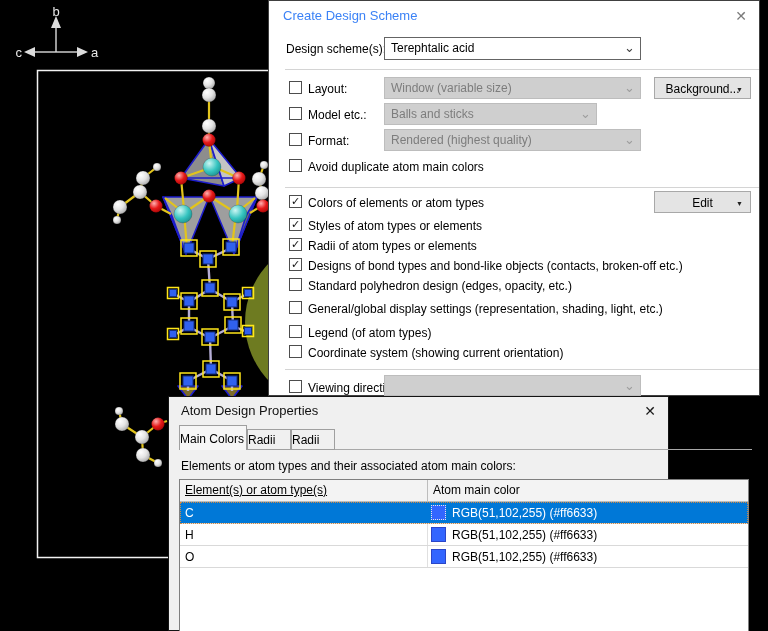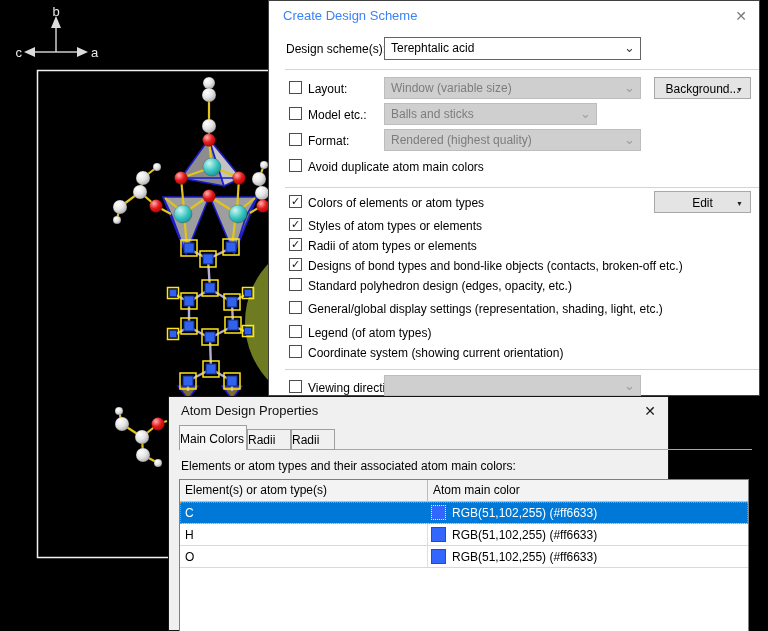--- a/index.html
+++ b/index.html
@@ -45,21 +45,21 @@
        background:#f0f0f0;}
   .tab.active{left:10px;top:28px;width:68px;height:25px;background:#f6f6f6;
               border-bottom:none;padding-top:6px;z-index:2;}
   .tab.t2{left:78px;top:32px;width:44px;height:21px;padding-top:3px;}
   .tab.t3{left:122px;top:32px;width:44px;height:21px;padding-top:3px;}
 
   .tbl{position:absolute;left:10px;top:82px;width:570px;height:153px;background:#fff;
        border:1px solid #7f7f7f;box-sizing:border-box;}
   .thead{height:21px;background:#f3f3f3;border-bottom:1px solid #bdbdbd;display:flex;
          font-size:12px;}
-  .th1{width:248px;border-right:1px solid #bdbdbd;padding:3px 0 0 5px;box-sizing:border-box;}
+  .th1{width:248px;border-right:1px solid #bdbdbd;padding:3px 0 0 5px;box-sizing:border-box;text-decoration:underline;}
   .th2{flex:1;padding:3px 0 0 5px;}
   .trow{height:22px;display:flex;border-bottom:1px solid #d9d9d9;font-size:12px;
         box-sizing:border-box;}
   .td1{width:248px;padding:4px 0 0 5px;box-sizing:border-box;border-right:1px solid #e0e0e0;}
   .td2{flex:1;display:flex;align-items:center;padding-left:3px;}
   .swatch{width:13px;height:13px;border:1px solid #2b46c8;margin-right:6px;flex:0 0 auto;}
   .trow.selected{background:#0078d7;color:#fff;outline:1px dotted #cf8a45;outline-offset:-1px;}
   .trow.selected .td1{border-right-color:transparent;}
   .trow.selected .swatch{border:1px dotted #e8e8e8;}
 </style>

